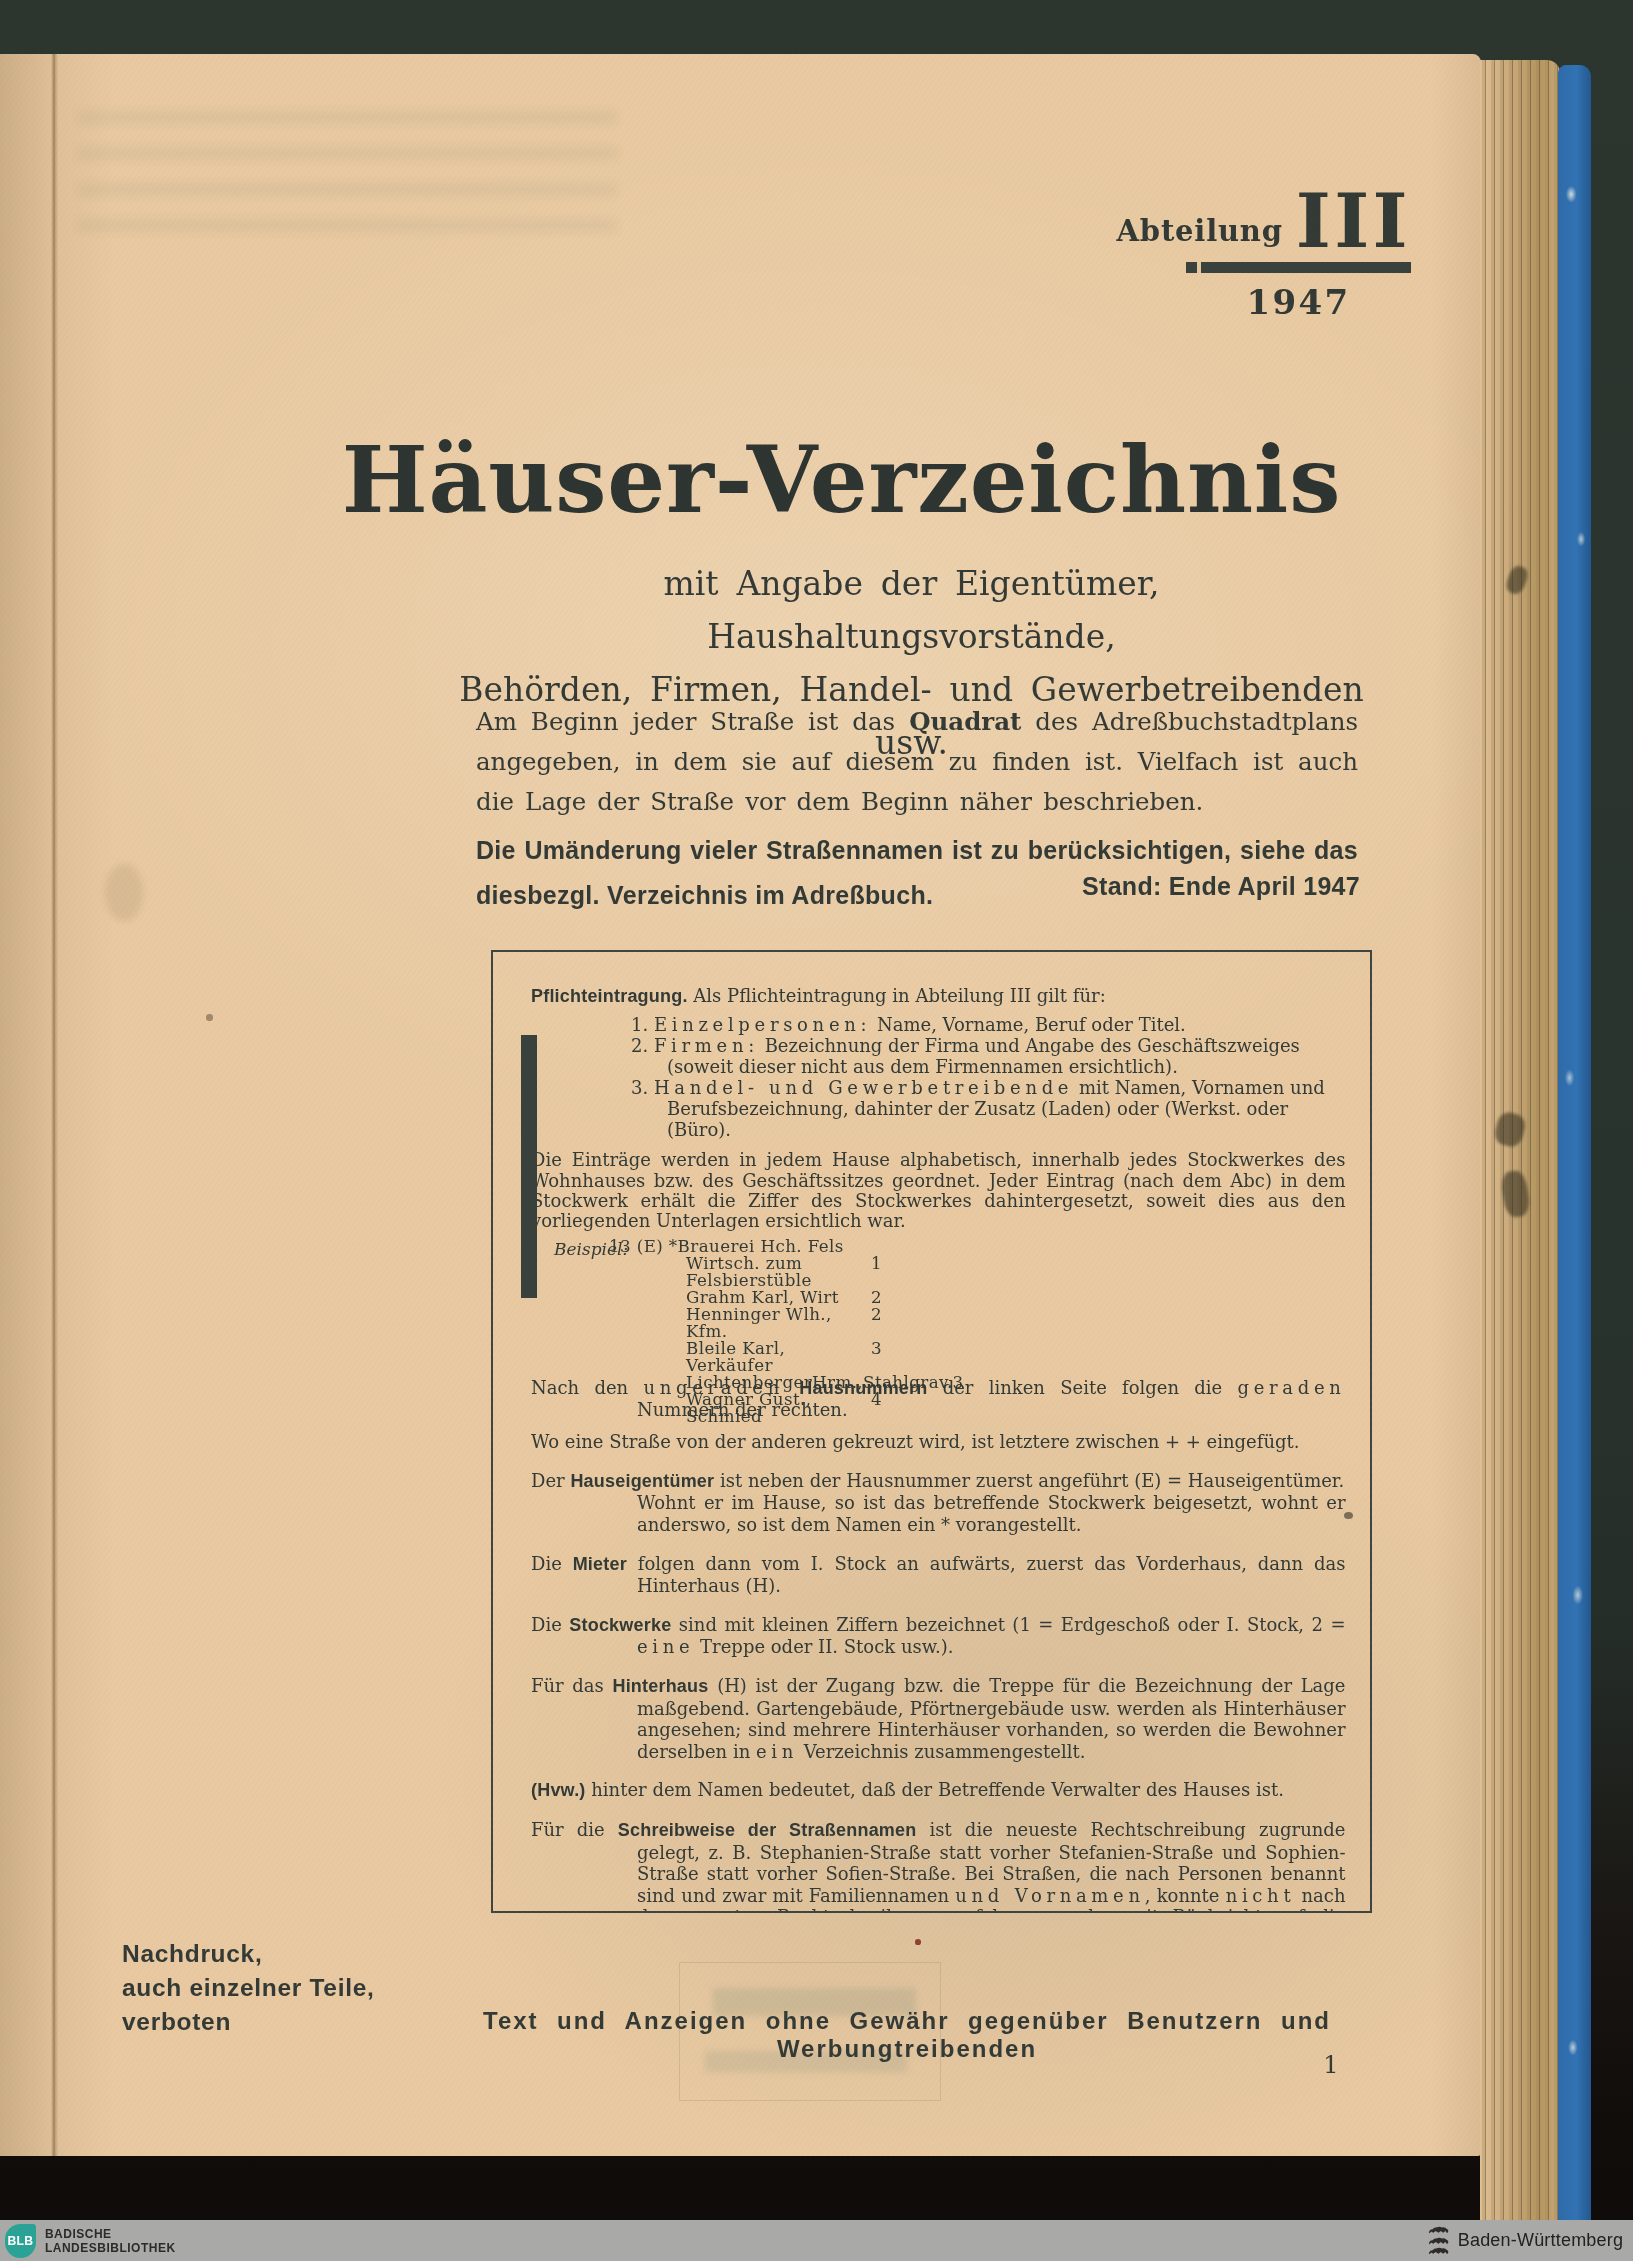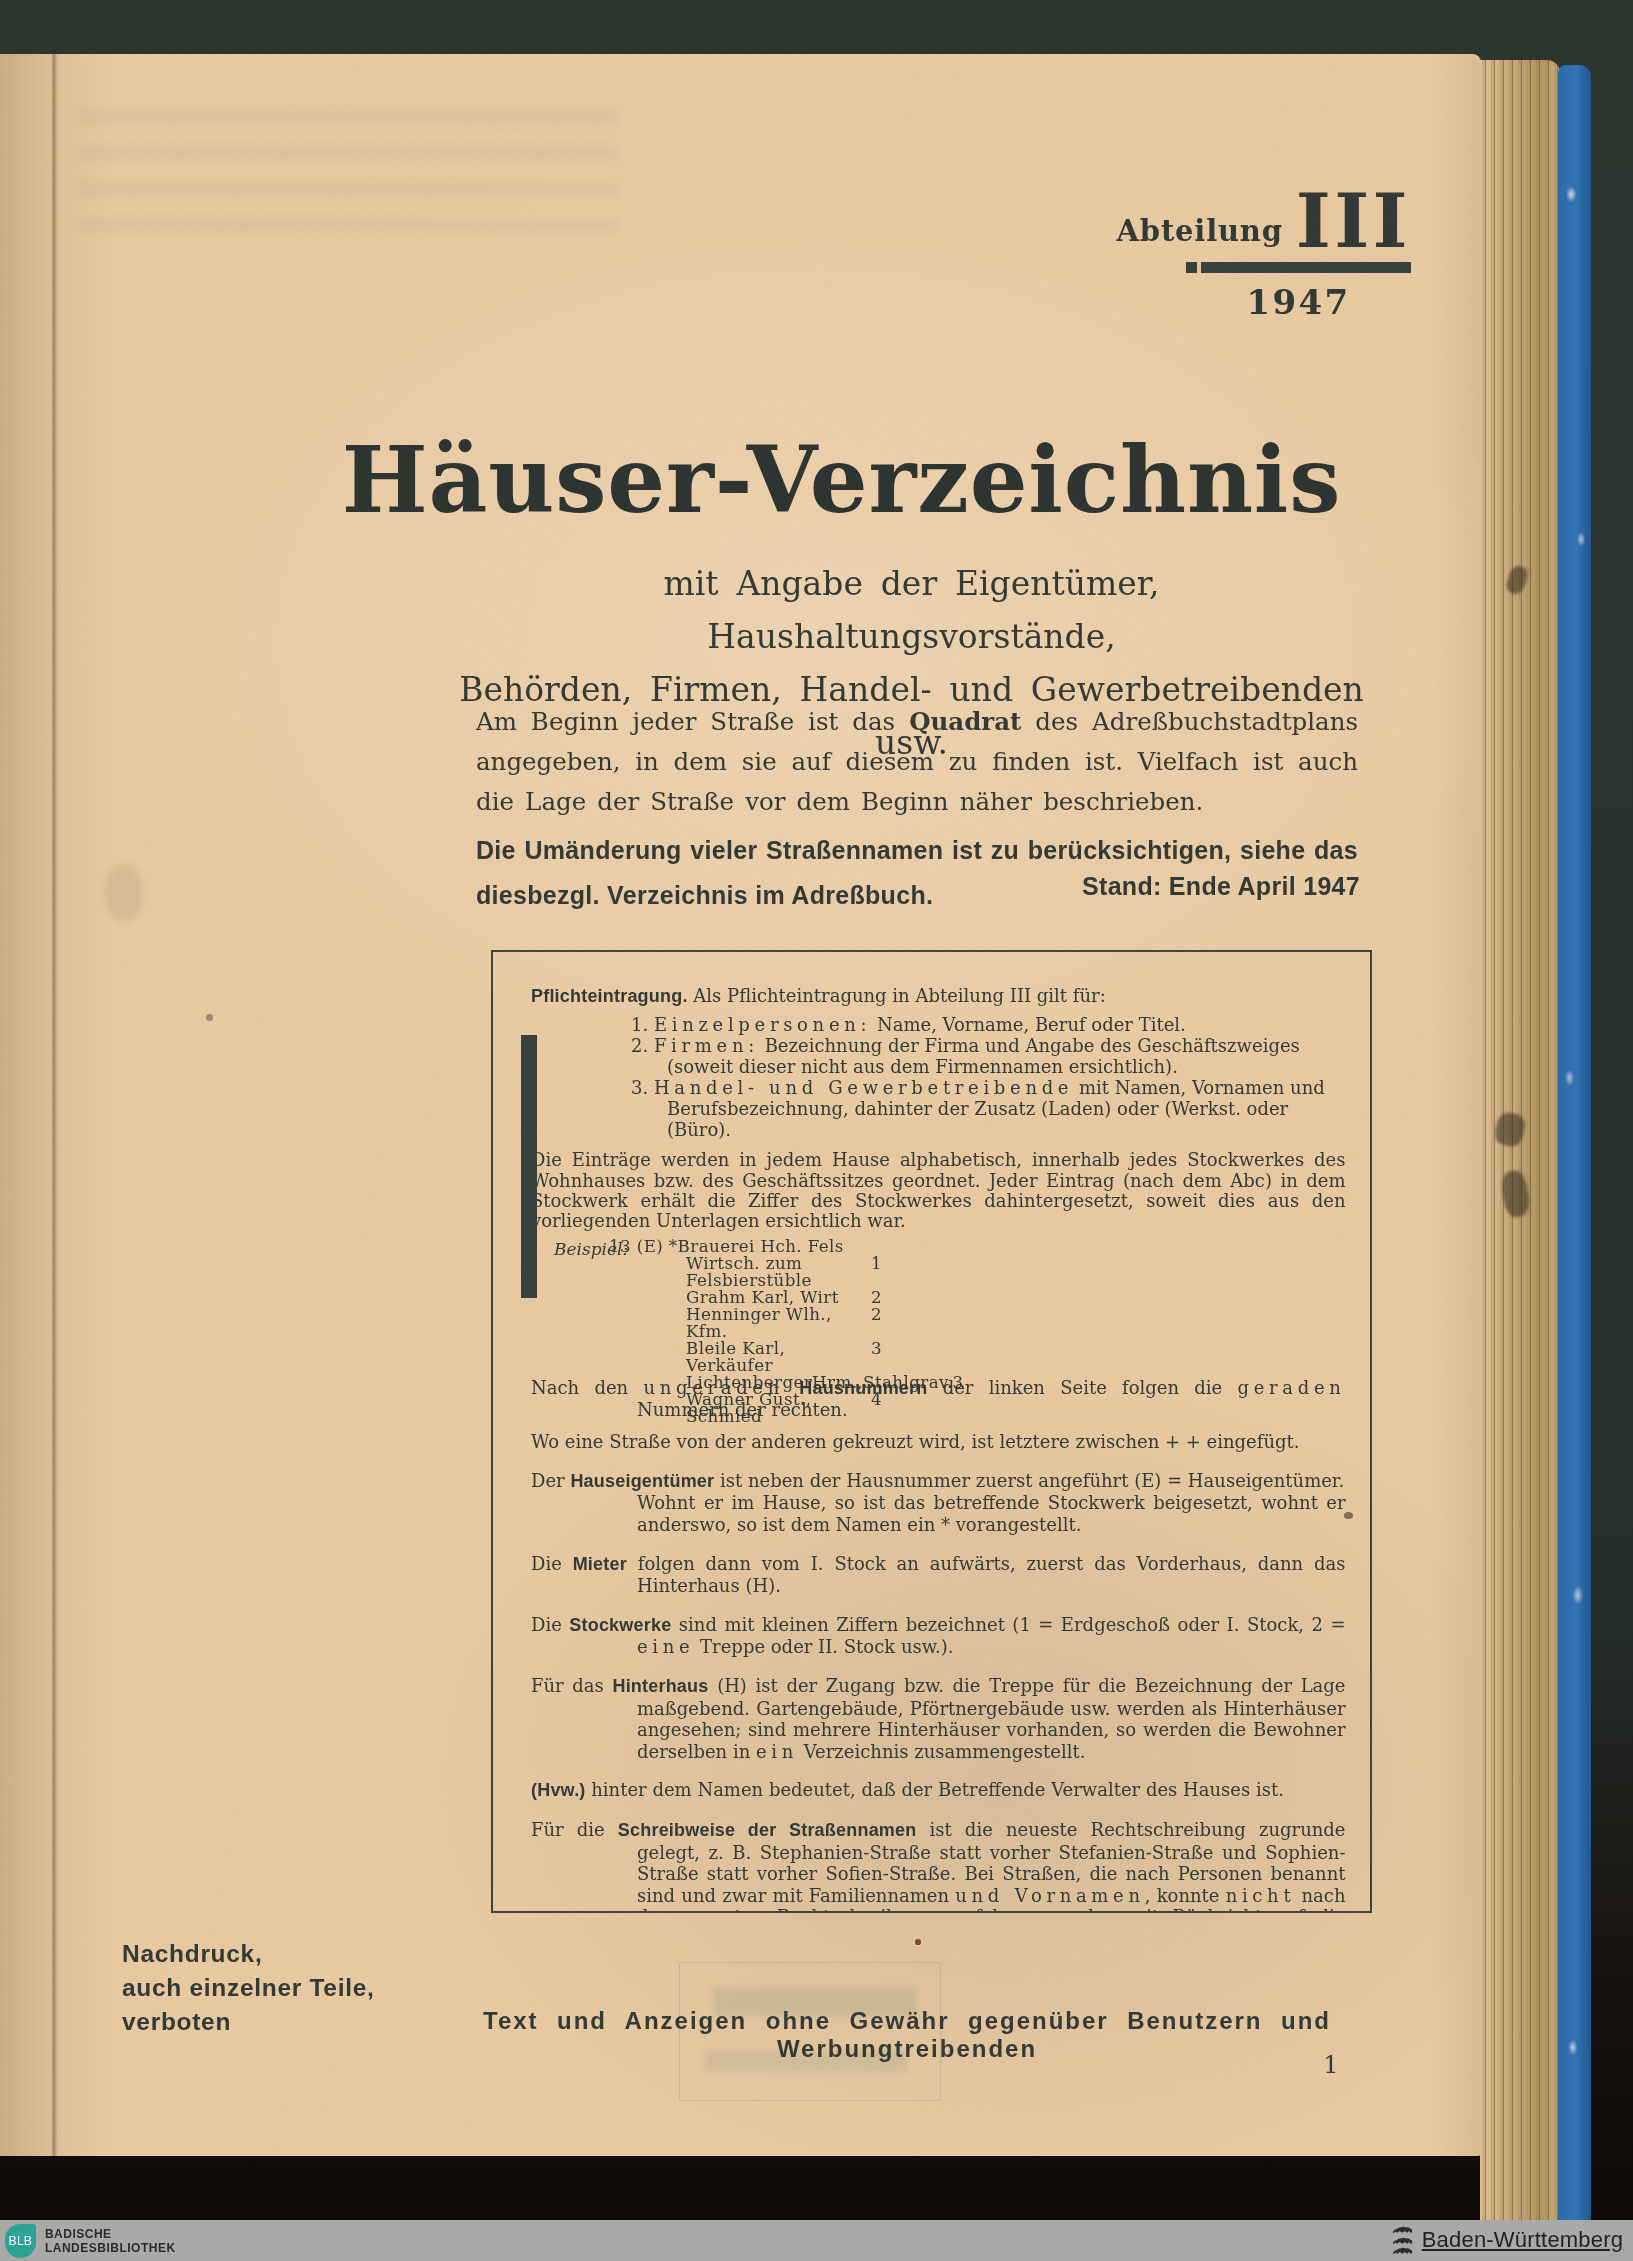--- a/index.html
+++ b/index.html
@@ -93,26 +93,26 @@
   
   .reprint-notice{position:absolute;left:122px;top:1883px;
     font-family:"Liberation Sans",sans-serif;font-weight:bold;font-size:24.5px;line-height:34px;letter-spacing:0.7px;}
   .disclaimer{position:absolute;left:454px;top:1953px;width:906px;text-align:center;
     font-family:"Liberation Sans",sans-serif;font-weight:bold;font-size:24px;letter-spacing:2px;word-spacing:9.8px;}
   .page-number{position:absolute;left:1305px;top:1997px;width:52px;text-align:center;font-size:24px;}
   
   .brandbar{position:absolute;left:0;top:2220px;width:1633px;height:41px;background:#a9a9a7;
     display:flex;align-items:center;font-family:"Liberation Sans",sans-serif;}
   .blb-logo{width:31px;height:34px;margin-left:4.9px;background:#2aa396;border-radius:15.5px 3.3px 15.5px 15.5px;
-    display:flex;align-items:center;justify-content:center;color:#ffffff;font-weight:normal;font-size:12.2px;letter-spacing:0.2px;}
+    display:flex;align-items:center;justify-content:center;color:#ffffff;font-weight:bold;font-size:12.2px;letter-spacing:0.2px;}
   .library-name{margin-left:9px;color:#2d2b29;font-weight:bold;font-size:12px;line-height:14px;letter-spacing:0.5px;}
   .bw-group{margin-left:auto;margin-right:9.8px;display:flex;align-items:center;}
   .bw-lions{display:flex;flex-direction:column;gap:0.8px;margin-right:7.3px;}
   .bw-lions svg{display:block;}
-  .state-name{color:#24221f;font-size:22px;letter-spacing:0.2px;text-decoration:underline;}
+  .state-name{color:#24221f;font-size:18px;letter-spacing:0.2px;}
 </style>
 </head>
 <body>
 
 <div class="screen">
 
   <div class="page">
     <div class="crease"></div>
     <div class="ghost-top"></div>
     <div class="ghost-stamp"></div>

